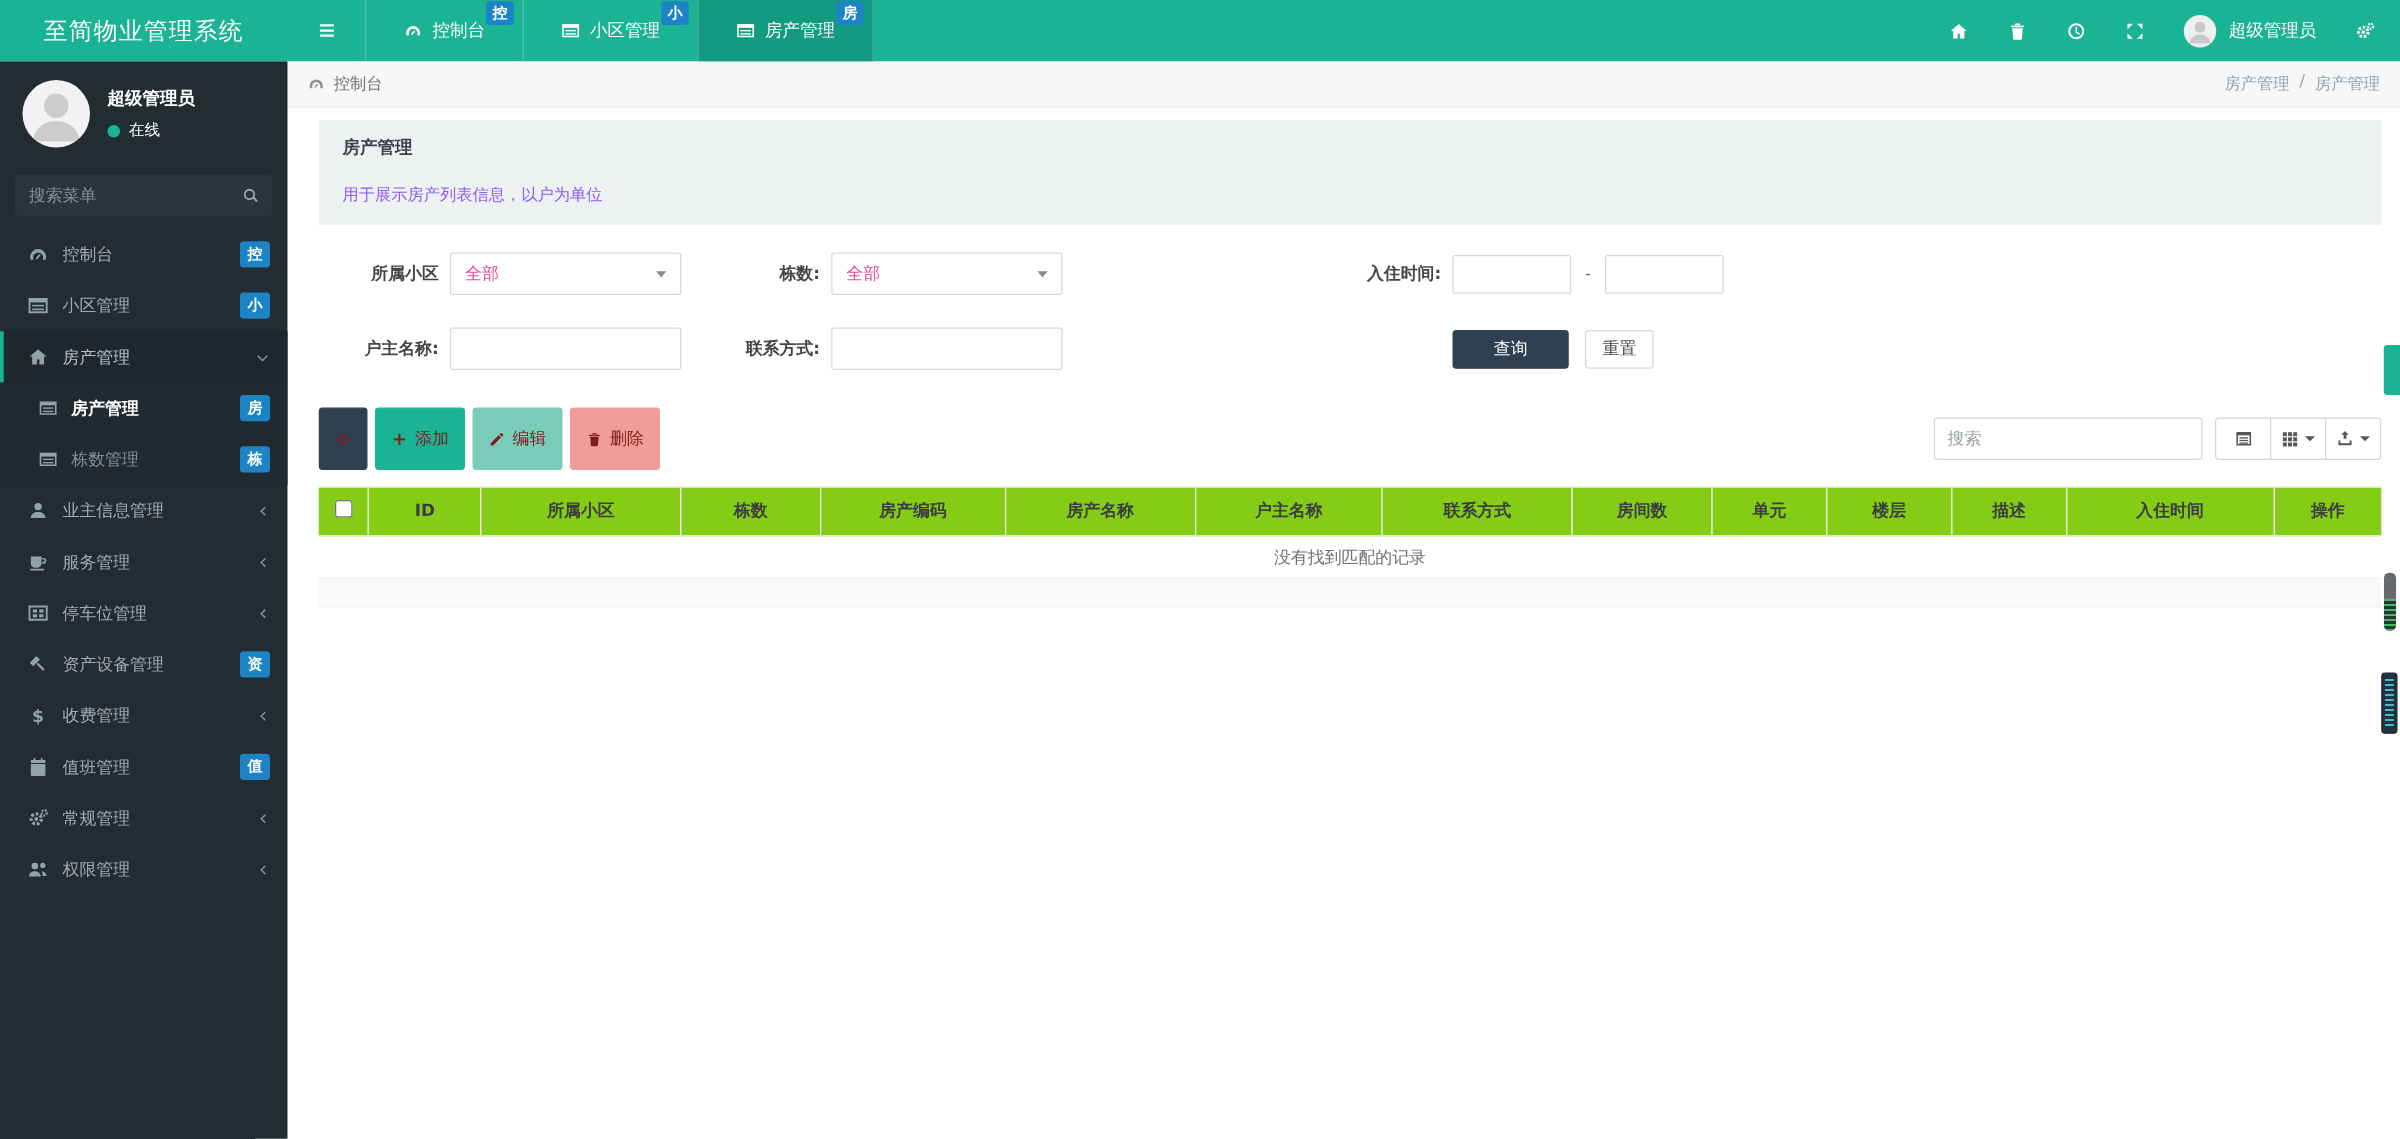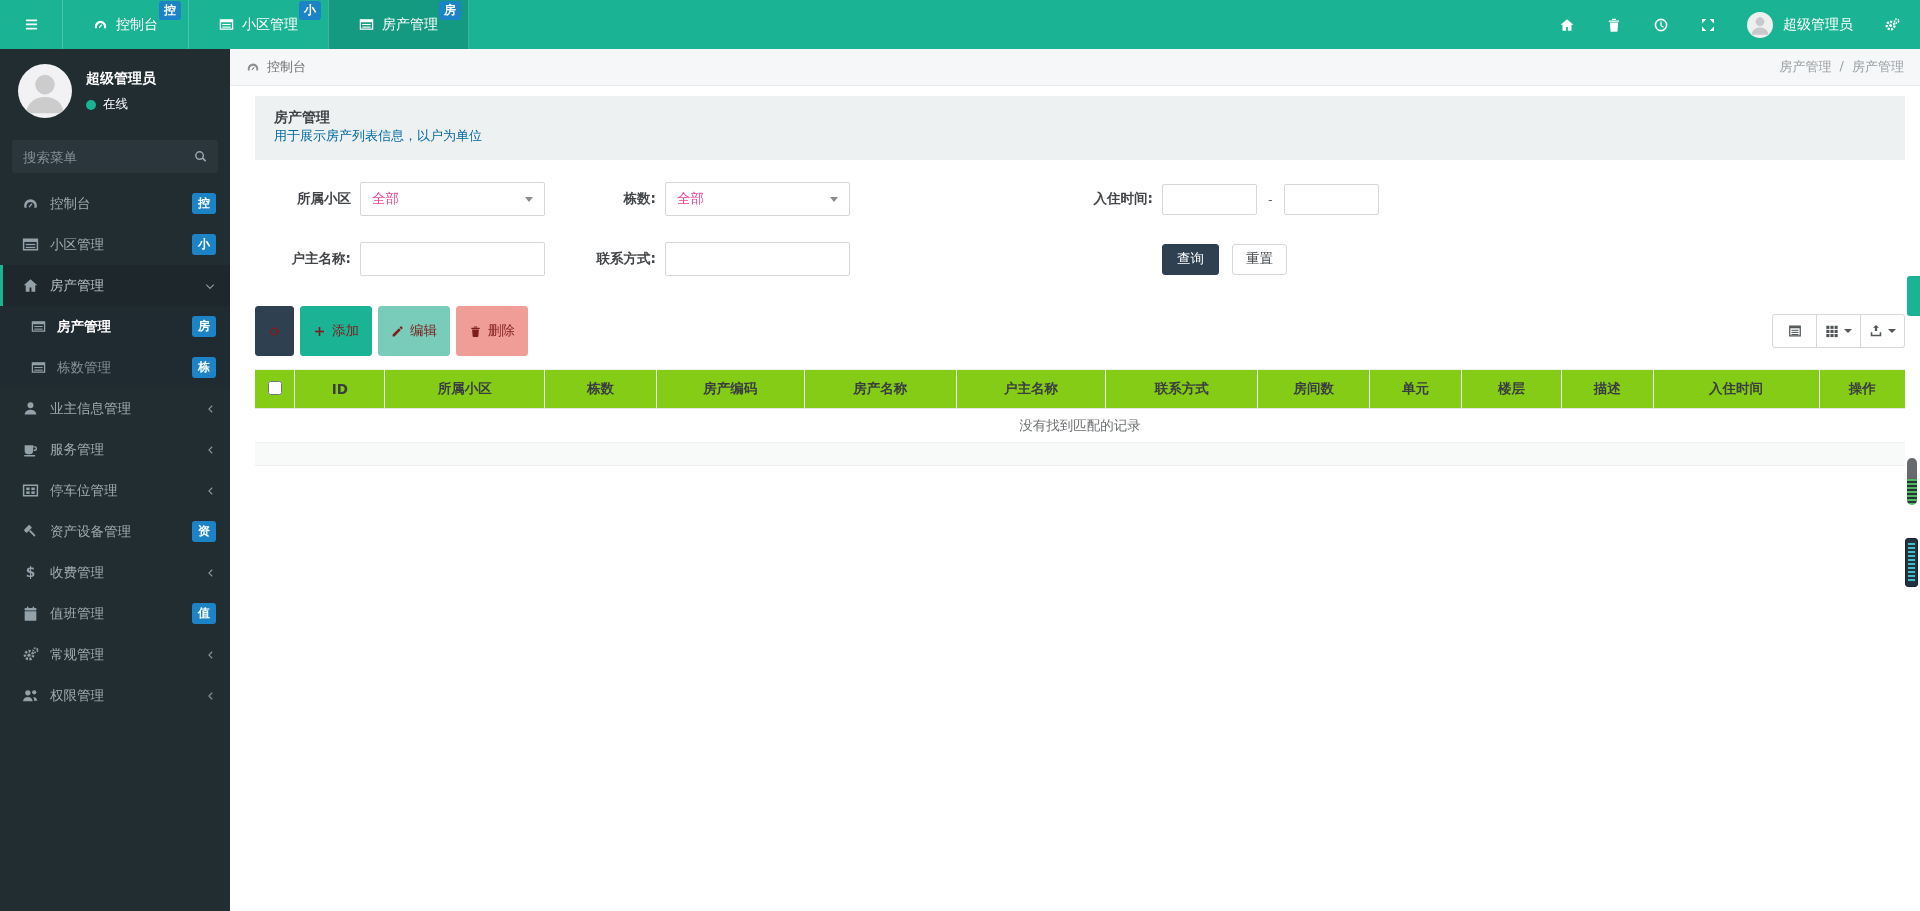--- a/index.html
+++ b/index.html
@@ -50,34 +50,34 @@
   
   .main { position:absolute; top:49px; left:230px; right:0; bottom:0; background:#fff; overflow:hidden; }
   .crumb-bar { height:37px; background:#f6f7f8; border-bottom:1px solid #e9ecee; display:flex; align-items:center; padding:0 16px; font-size:13px; }
   .crumb-left { display:flex; align-items:center; gap:7px; color:#6e7072; }
   .crumb-left .cic { width:14px; height:14px; color:#8d9093; }
   .crumb-right { margin-left:auto; color:#9aa0a4; display:flex; gap:8px; }
 
   .panel { margin:10px 15px 0 25px; }
   .panel-head { background:#eef1f2; padding:13px 19px 15px; }
   .panel-title { font-size:14px; font-weight:bold; color:#3f4346; }
-  .panel-sub { margin-top:0; font-size:13px; color:#0369a1; }
+  .panel-sub { margin-top:20px; font-size:13px; color:#8b5cf6; }
   .panel-body { background:#fff; }
 
   
   .filter-grid { display:grid; grid-template-columns:105px 185px 120px 185px 312px 245px; row-gap:26px; align-items:center; margin-top:22px; }
   .f-label { text-align:right; padding-right:9px; font-size:13.5px; font-weight:bold; color:#434649; white-space:nowrap; }
   .f-select { height:34px; border:1px solid #d5d7d9; border-radius:2px; background:#fff; display:flex; align-items:center; justify-content:space-between; padding:0 11px; color:#ec4899; font-size:13.5px; cursor:pointer; }
   .caret { width:0; height:0; border-left:4px solid transparent; border-right:4px solid transparent; border-top:5px solid #8b8b8b; }
   .f-input { height:34px; width:100%; border:1px solid #d5d7d9; border-radius:2px; padding:0 9px; font-size:13.5px; color:#444; outline:none; font-family:inherit; }
   .f-range { display:flex; align-items:center; gap:11px; }
   .f-range input { width:95px; height:31px; border:1px solid #d5d7d9; border-radius:2px; padding:0 8px; font-size:13px; outline:none; }
   .f-dash { color:#666; font-size:13px; }
   .f-buttons { display:flex; gap:13px; }
-  .btn-query { height:31px; padding:0 14px; background:#2f4050; border:1px solid #2f4050; color:#fff; font-size:13.5px; border-radius:3px; cursor:pointer; font-family:inherit; }
+  .btn-query { height:31px; padding:0 32px; background:#2f4050; border:1px solid #2f4050; color:#fff; font-size:13.5px; border-radius:3px; cursor:pointer; font-family:inherit; }
   .btn-reset { height:31px; padding:0 13px; background:#fff; border:1px solid #d5d7d9; color:#41464a; font-size:13.5px; border-radius:3px; cursor:pointer; font-family:inherit; }
 
   
   .toolbar { display:flex; align-items:center; margin-top:30px; }
   .tb-btn { height:50px; display:flex; align-items:center; gap:6px; border-radius:3px; font-size:13.5px; color:#7f1d1d; border:1px solid transparent; cursor:pointer; padding:0 12px; font-family:inherit; }
   .tb-refresh { width:39px; justify-content:center; padding:0; background:#2f4050; border-color:#2f4050; margin-right:6px; }
   .tb-add { background:#1ab394; border-color:#1ab394; margin-right:6px; }
   .tb-edit { background:#79ccb9; border-color:#79ccb9; margin-right:6px; cursor:not-allowed; }
   .tb-del { background:#ef9d96; border-color:#ef9d96; cursor:not-allowed; }
   .tb-ic { width:13px; height:13px; }
@@ -108,20 +108,21 @@
   .edge-pill .p-bot { height:55%; background:repeating-linear-gradient(180deg,#4cb860 0 2px,#27343a 2px 4px); }
   .edge-dark { position:absolute; right:2px; top:538px; width:13px; height:49px; background:#243140; border:1px solid #1a2430; border-radius:3px; padding:4px 2px; z-index:40; cursor:pointer; }
   .edge-dark .d-in { width:100%; height:100%; background:repeating-linear-gradient(180deg,#3ec0c6 0 2px,#243140 2px 4px); }
 
   .ic { display:block; }
 </style>
 </head>
 <body>
 
 <div class="topbar">
+  <div class="brand">至简物业管理系统</div>
 
   <div class="menu-toggle">
     <svg class="ic" width="17" height="15" viewBox="0 0 16 16" fill="currentColor">
         <rect x="2" y="2.6" width="12" height="1.9" rx=".4"></rect>
         <rect x="2" y="7" width="12" height="1.9" rx=".4"></rect>
         <rect x="2" y="11.4" width="12" height="1.9" rx=".4"></rect>
       </svg>
   </div>
 
   <div class="top-tabs">
@@ -443,20 +444,21 @@
         <button class="tb-btn tb-del">
           <svg class="tb-ic" viewBox="0 0 16 16" fill="currentColor">
               <rect x="2.8" y="3.4" width="10.4" height="1.4" rx=".3"></rect>
               <rect x="6" y="1.8" width="4" height="1.2" rx=".3"></rect>
               <path d="M3.8 5.6h8.4l-.7 8.3a1 1 0 0 1-1 .9H5.5a1 1 0 0 1-1-.9z"></path>
             </svg>
           <span>删除</span>
         </button>
 
         <div class="toolbar-right">
+          <input class="tb-search" type="text" placeholder="搜索" style="">
           <div class="view-group">
             <div class="vg-btn">
               <svg class="vg-ic" viewBox="0 0 16 16" fill="currentColor">
                   <path d="M2 2.5h12v11H2z" fill="none" stroke="currentColor" stroke-width="1.4"></path>
                   <rect x="2" y="2.5" width="12" height="2.4"></rect>
                   <rect x="4" y="6.6" width="8" height="1.2"></rect>
                   <rect x="4" y="9" width="8" height="1.2"></rect>
                   <rect x="4" y="11.4" width="8" height="1.2"></rect>
                 </svg>
             </div>

